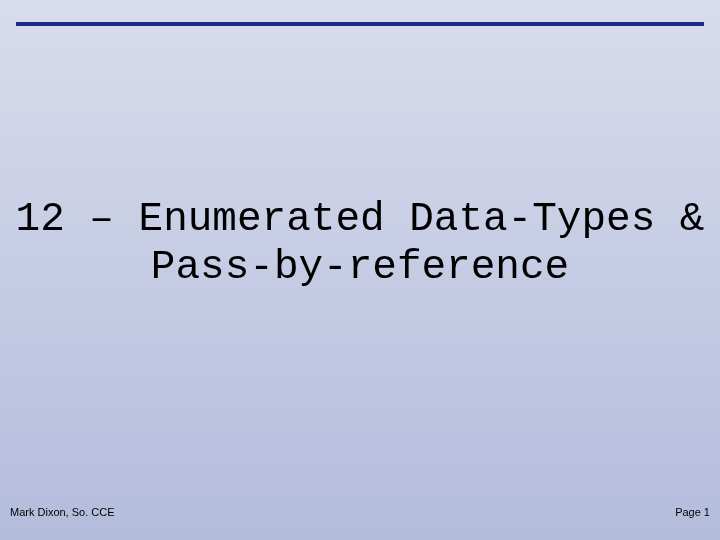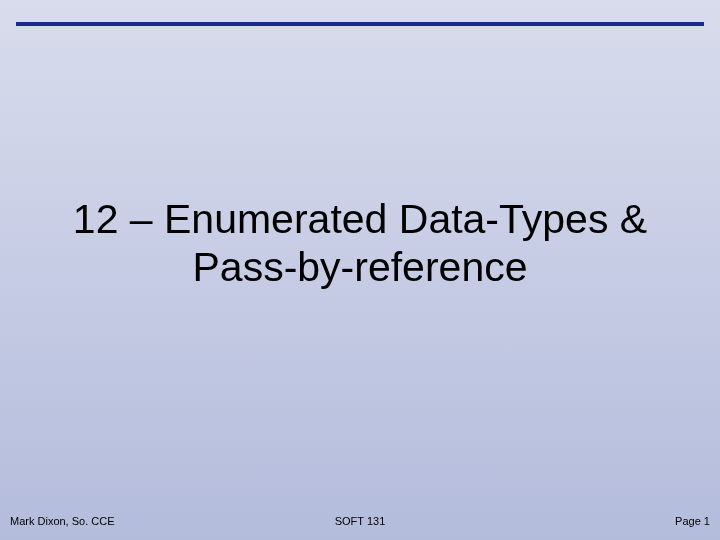--- a/index.html
+++ b/index.html
@@ -20,25 +20,25 @@
   .title {
     position: absolute;
     top: 195px;
     left: 0;
     right: 0;
     text-align: center;
     font-size: 41px;
     font-weight: normal;
     color: #000;
     line-height: 1.18;
-    font-family: Liberation Sans, sans-serif;
+    font-family: Liberation Mono, monospace;
   }
   .footer {
     position: absolute;
-    bottom: 13px;
+    bottom: 22px;
     left: 10px;
     right: 10px;
     display: flex;
     justify-content: space-between;
     align-items: baseline;
     font-size: 11px;
     color: #000;
   }
   .footer-left { flex: 1; text-align: left; }
   .footer-center { flex: 1; text-align: center; }
@@ -49,15 +49,14 @@
 
 <div class="top-rule"></div>
 
 <div class="title">
   <span>12 – Enumerated Data-Types &amp;</span><br>
   <span>Pass-by-reference</span>
 </div>
 
 <div class="footer">
   <div class="footer-left">Mark Dixon, So. CCE</div>
-  <div class="footer-center">SOFT 131</div>
   <div class="footer-right">Page 1</div>
 </div>
 
 </body></html>

